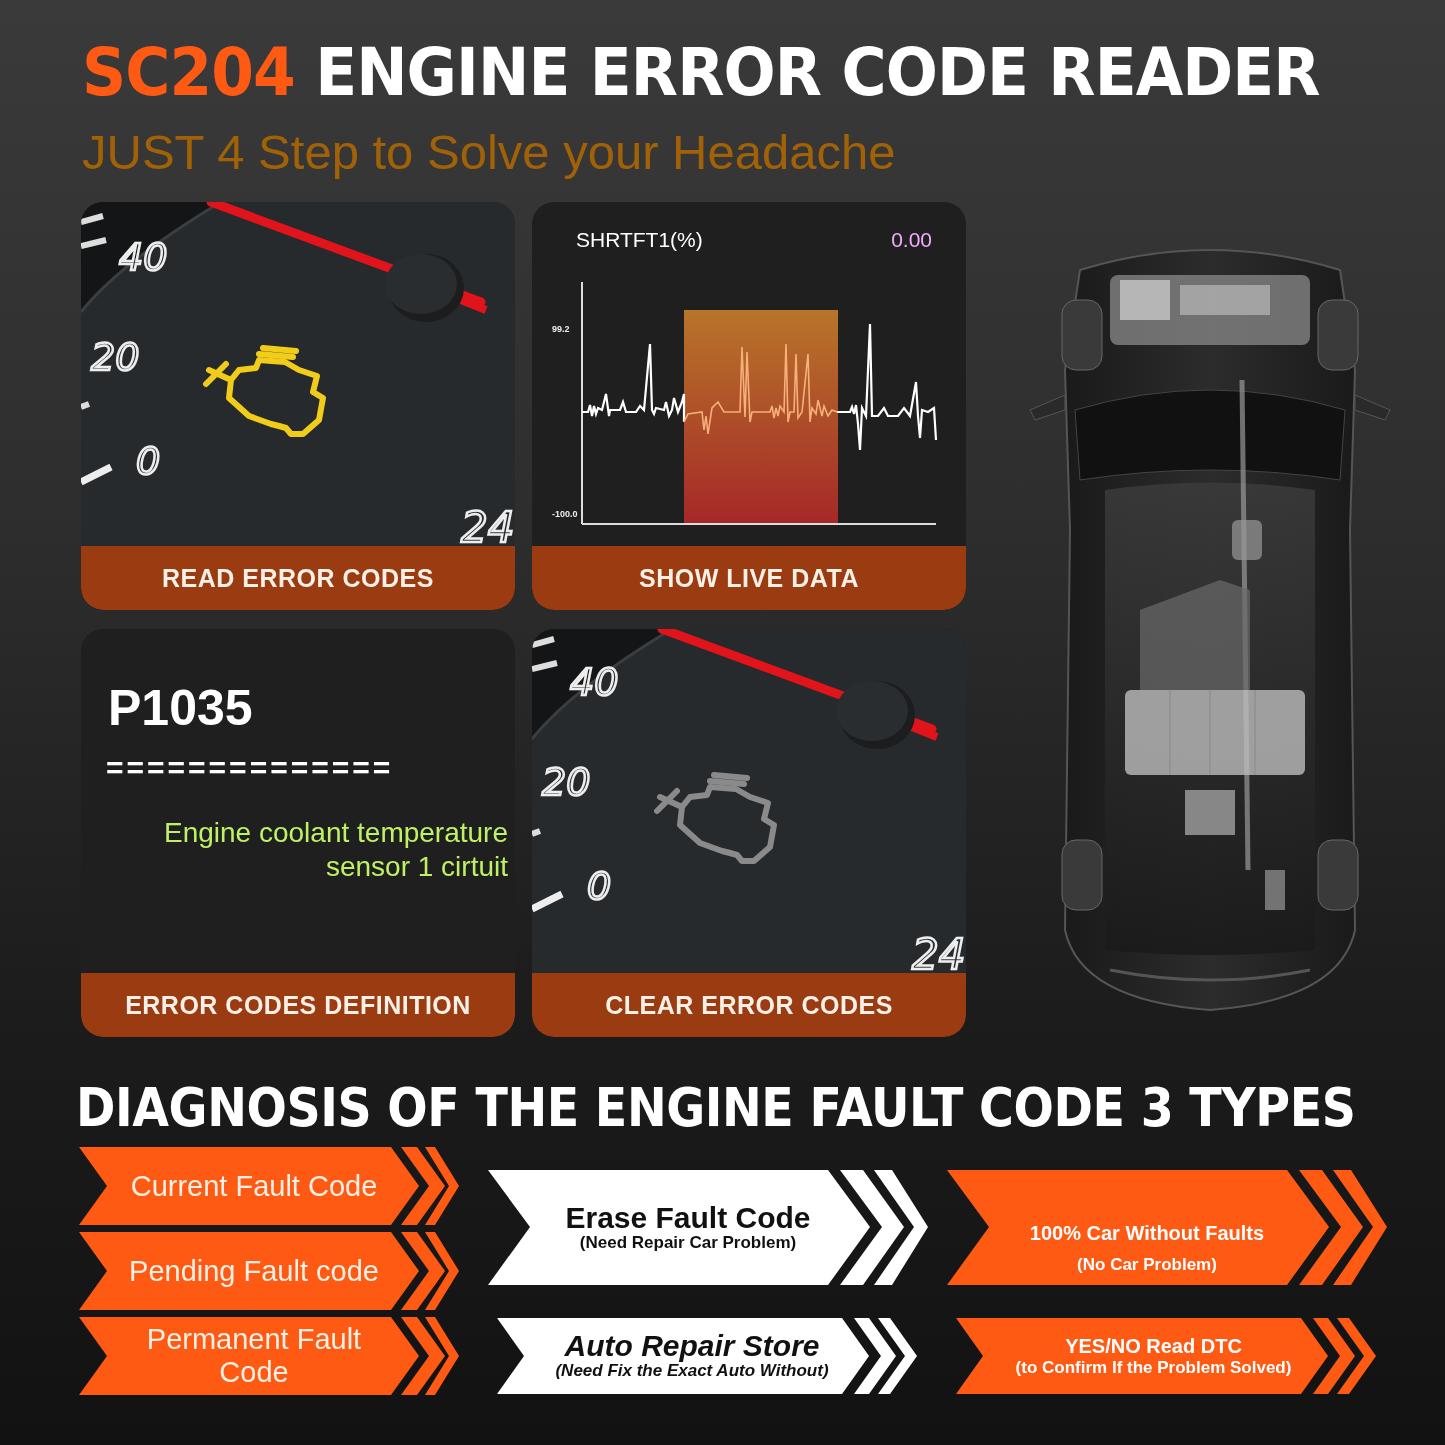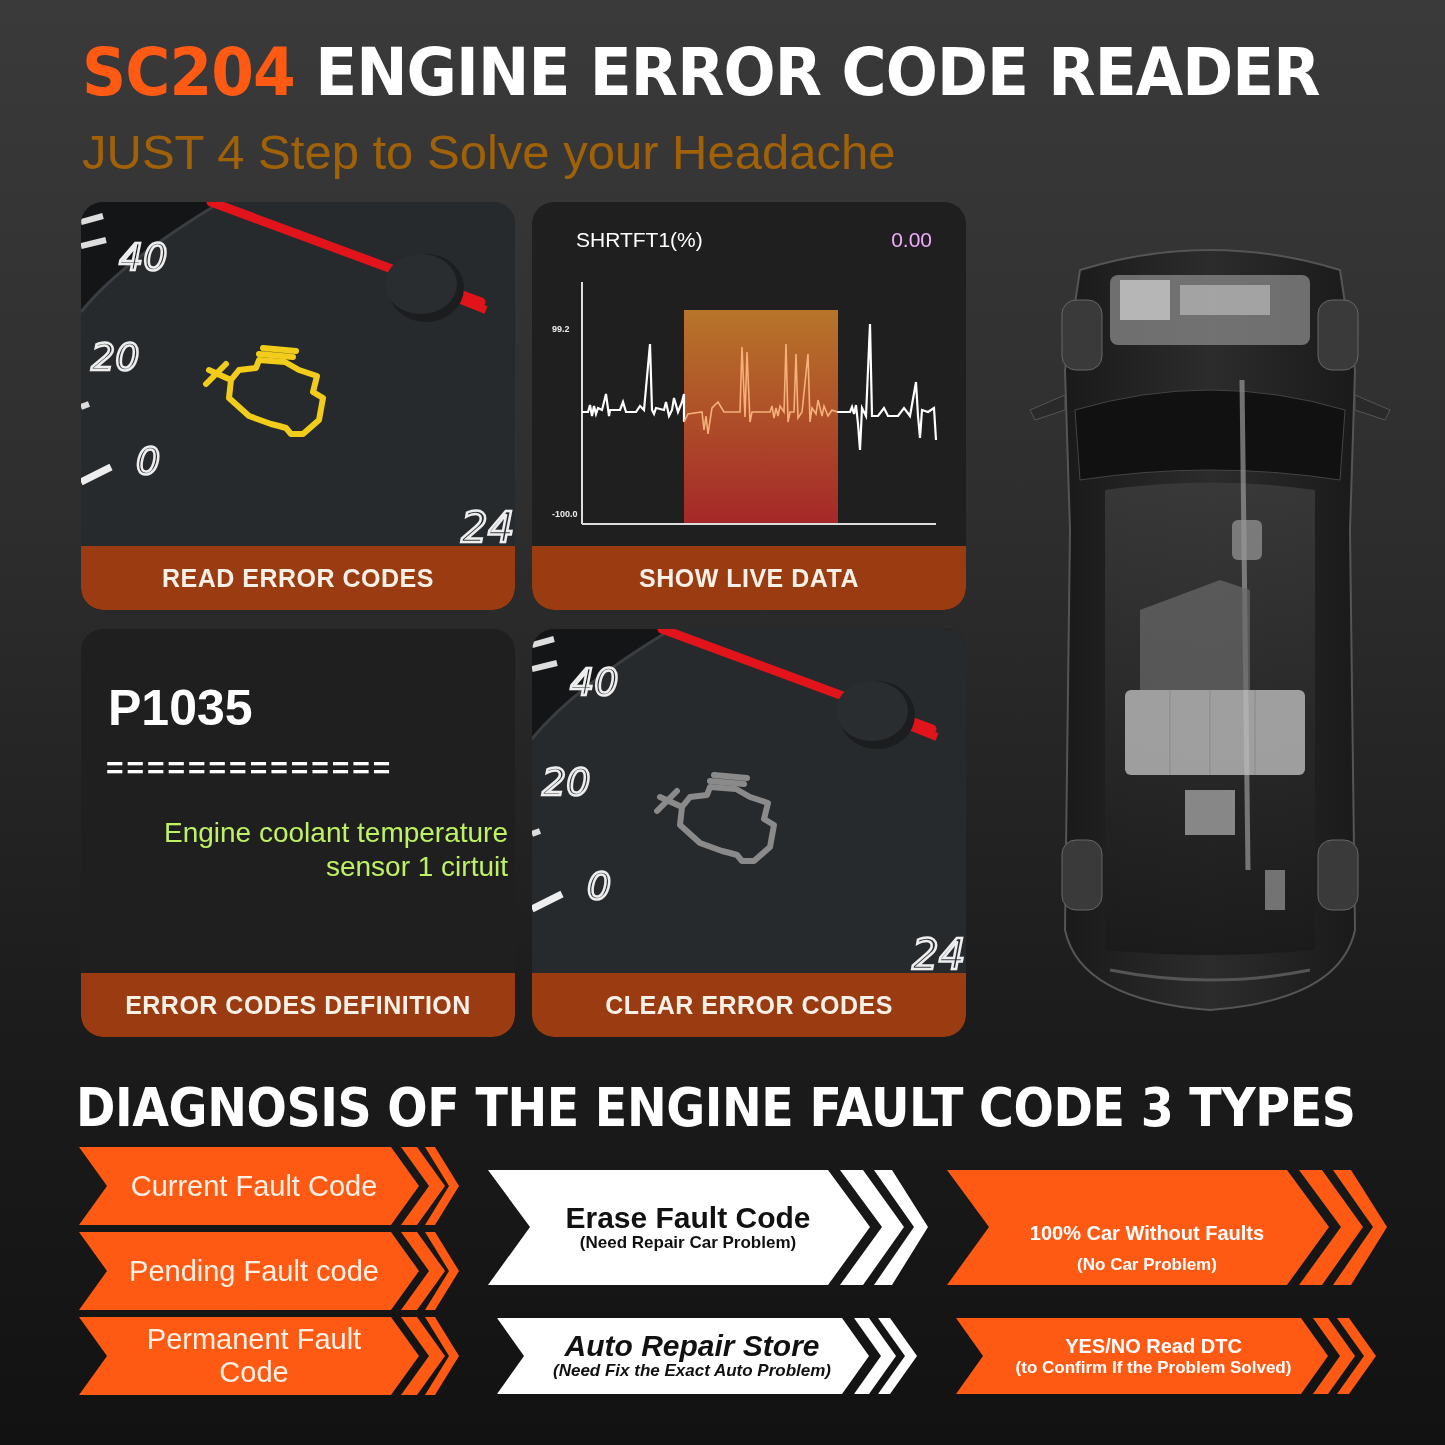--- a/index.html
+++ b/index.html
@@ -234,21 +234,21 @@
   </div>
 </div>
 <div class="arrow a-mid" style="left:497px; top:1318px; width:420px; height:76px;">
   <svg width="420" height="76" viewBox="0 0 420 76">
     <polygon points="0,0 345,0 372,38 345,76 0,76 27,38" fill="#ffffff"></polygon>
     <polygon points="357,0 372,0 399,38 372,76 357,76 384,38" fill="#ffffff"></polygon>
     <polygon points="381,0 393,0 420,38 393,76 381,76 408,38" fill="#ffffff"></polygon>
   </svg>
   <div class="txt" style="left:20px; top:0; width:350px; height:76px;font-style:italic;">
     <div class="l1">Auto Repair Store</div>
-    <div class="l2">(Need Fix the Exact Auto Problem)</div>
+    <div class="l2">(Need Fix the Exact Auto Without)</div>
   </div>
 </div>
 
 <div class="arrow a-right" style="left:947px; top:1170px; width:440px; height:115px;">
   <svg width="440" height="115" viewBox="0 0 440 115">
     <polygon points="0,0 340,0 382,57 340,115 0,115 42,57" fill="#ff5a14"></polygon>
     <polygon points="352,0 375,0 416,57 375,115 352,115 394,57" fill="#ff5a14"></polygon>
     <polygon points="386,0 404,0 440,57 404,115 386,115 426,57" fill="#ff5a14"></polygon>
   </svg>
   <div class="txt" style="left:40px; top:0; width:320px; height:115px; gap:10px;margin-top:21px;">

